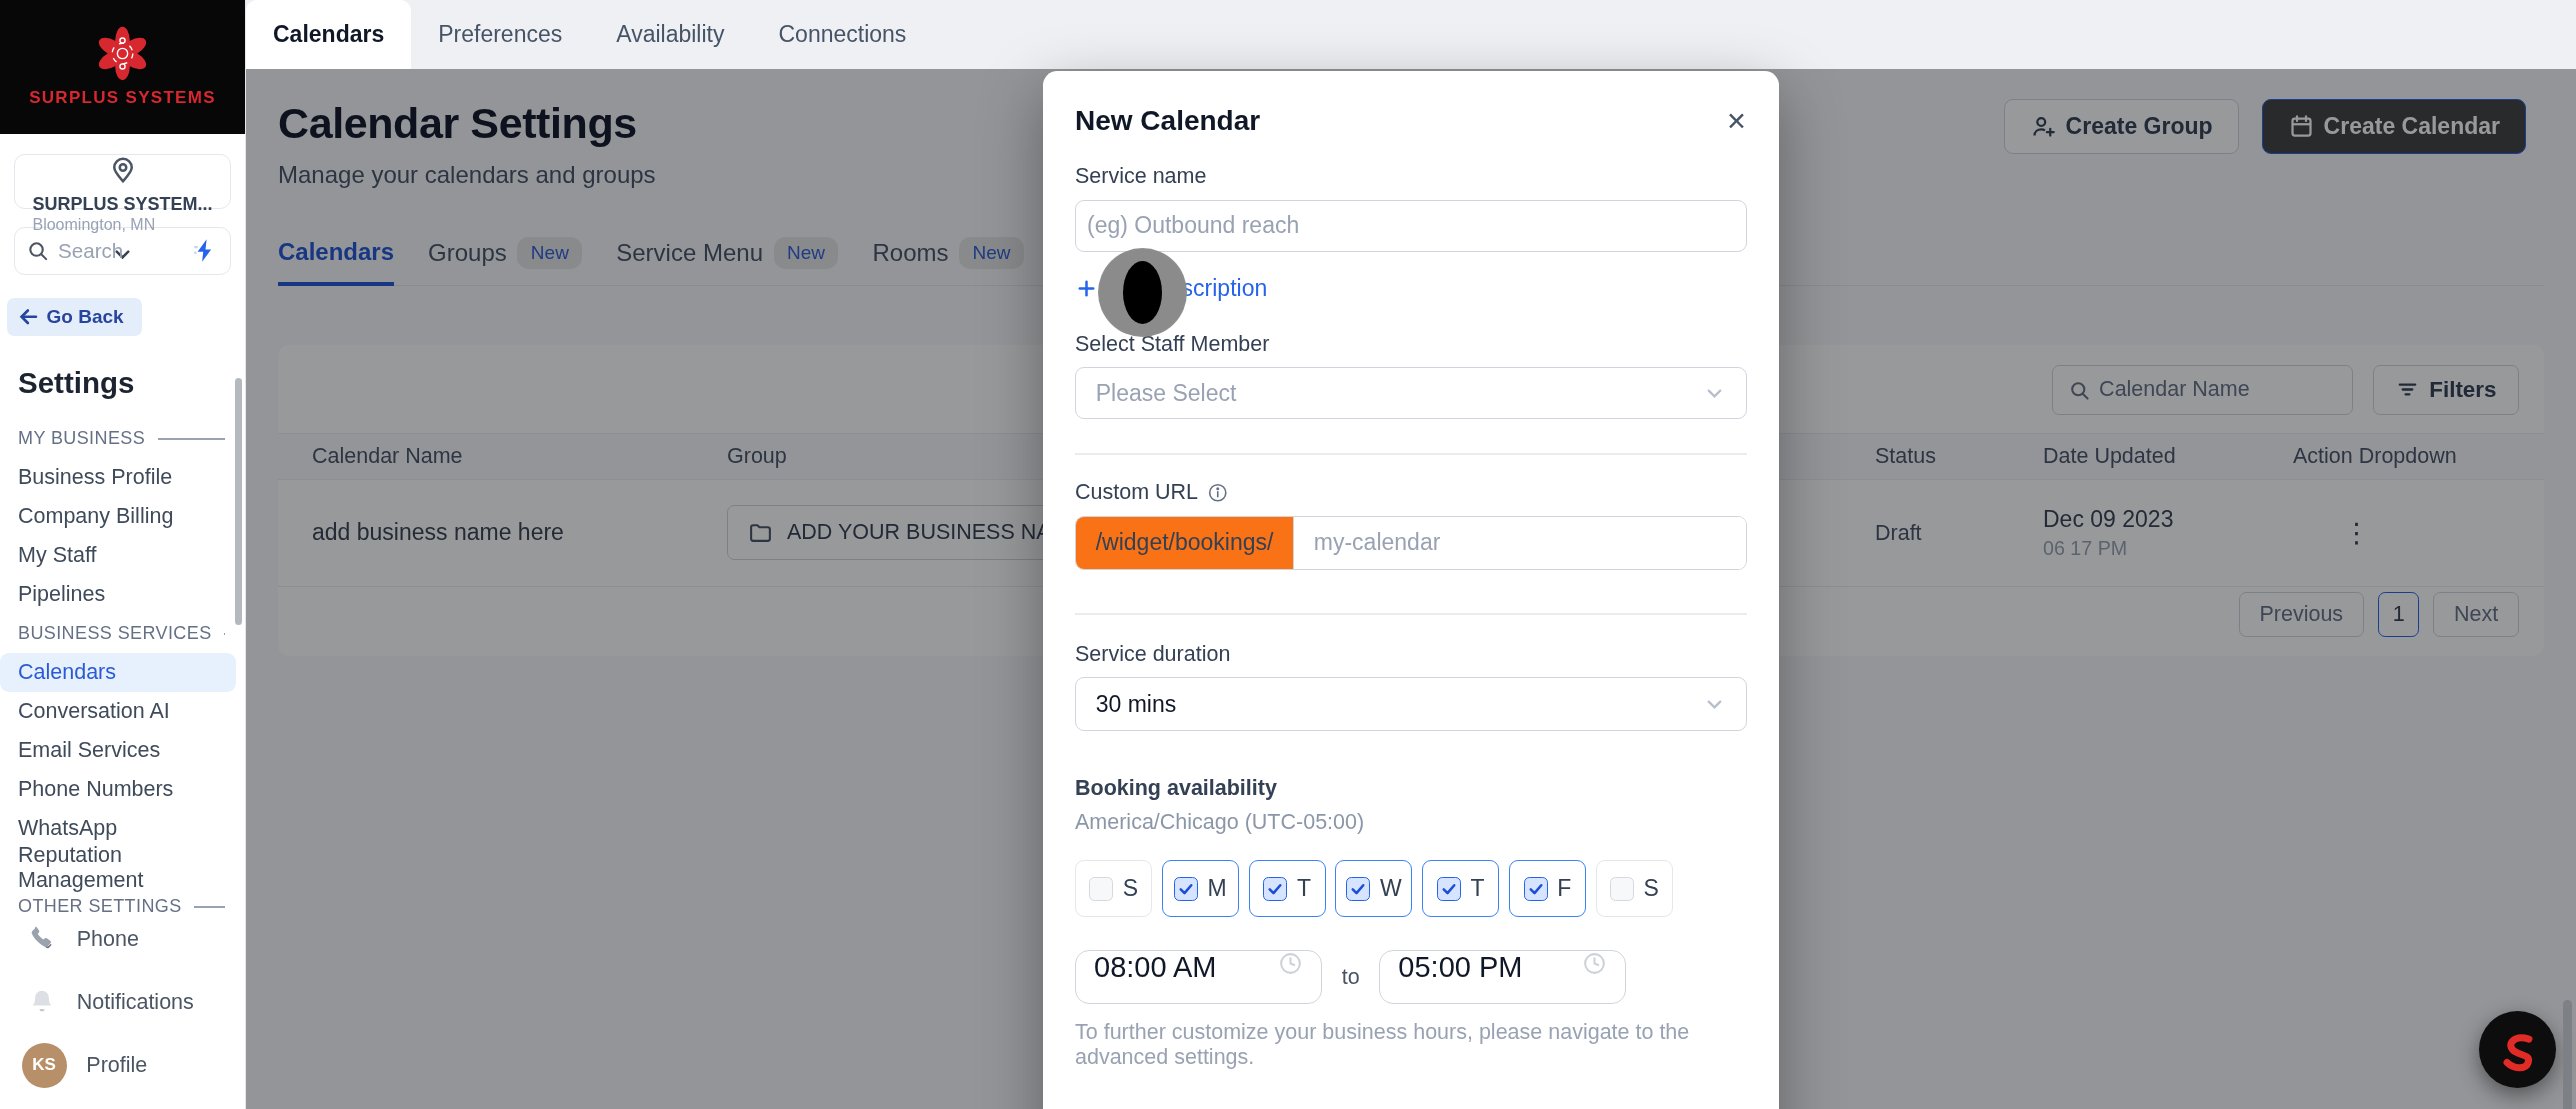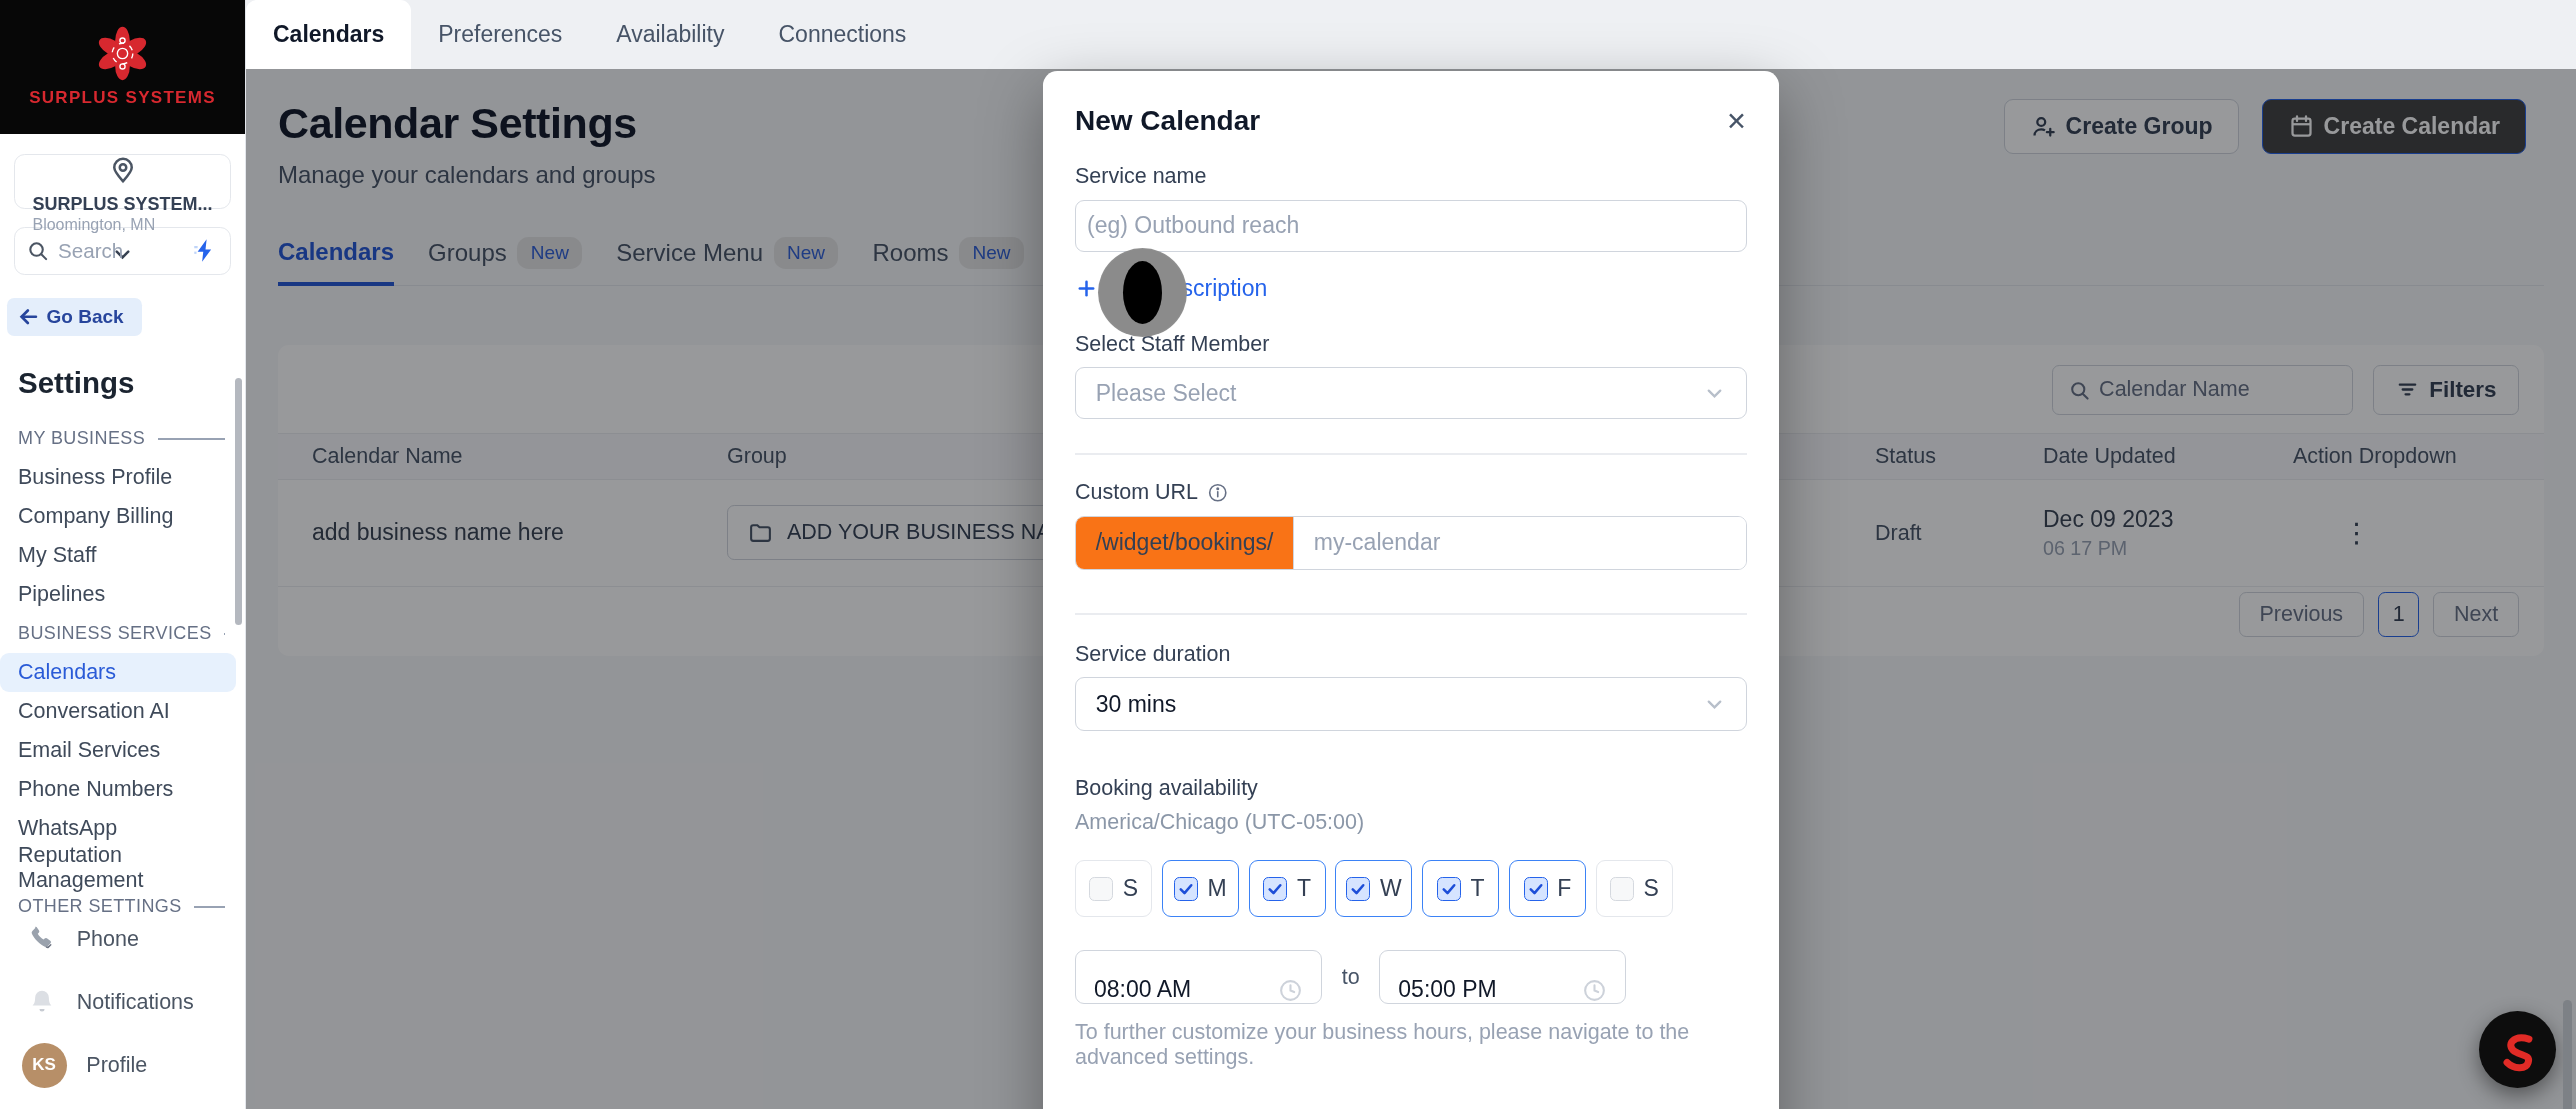--- a/index.html
+++ b/index.html
@@ -79,21 +79,21 @@
   .urlprefix { background:#f97316; border-right:1.8px solid #d0d5dd; display:flex; align-items:center; padding:0 19.7px; font-size:23px; color:#344054; white-space:nowrap; }
   .urlgroup input { border:0; outline:0; flex:1; padding:0 19.7px; font-size:23px; font-family:inherit; color:#101828; min-width:0; }
   .urlgroup input::placeholder { color:#98a2b3; }
   .tz { margin-top:9px; font-size:21.5px; color:#8b97a8; }
   .days { display:flex; gap:9.8px; margin-top:25px; }
   .day { width:77px; height:57px; border:1.8px solid #e4e7ec; border-radius:9px; display:flex; align-items:center; justify-content:center; gap:9.8px; font-size:23px; color:#344054; }
   .day .cb { width:24px; height:24px; border-radius:5.4px; border:1.8px solid #d5d9df; background:#f7f8f9; display:flex; align-items:center; justify-content:center; }
   .day.checked { border-color:#3b82f6; }
   .day.checked .cb { background:#d6e4ff; border-color:#2563eb; }
   .times { display:flex; align-items:center; margin-top:33px; }
-  .timebox { width:247px; height:54px; border:1.8px solid #d0d5dd; border-radius:9px; display:flex; align-items:flex-end; justify-content:space-between; padding:0 18px; font-size:23px; color:#101828; }
+  .timebox { width:247px; height:54px; border:1.8px solid #d0d5dd; border-radius:14px; display:flex; align-items:flex-start; justify-content:space-between; padding:0 18px; font-size:29px; color:#101828; }
   .toword { margin:0 19.7px; font-size:21.5px; color:#475467; }
   .note { margin-top:16px; font-size:21.5px; color:#98a2b3; }
   
   .cursor-ind { position:absolute; left:55px; top:177px; width:89px; height:89px; border-radius:50%;
     background:radial-gradient(circle, #8b8b8b 0 68%, rgba(139,139,139,.3) 100%); display:flex; align-items:center; justify-content:center; z-index:5; }
   .cursor-ind .dot { width:39px; height:63px; border-radius:50%; background:#000; }
   
   .chat-fab { position:absolute; left:2479px; top:1011px; width:77px; height:77px; border-radius:50%; background:#0d0d0d; z-index:60; display:flex; align-items:center; justify-content:center; box-shadow:0 7.2px 21.5px rgba(0,0,0,.45); }
   .page-scroll { position:absolute; right:4.5px; top:1000px; width:9px; height:125px; background:#7d8186; border-radius:5.4px; z-index:60; }
   .icon { flex:none; display:inline-flex; }
@@ -395,21 +395,21 @@
     <div class="flabel" style="margin-top:27px;">Service duration</div>
     <div class="fselect" style="height:54px;">
       <span class="value">30 mins</span>
       <span class="icon">
         <svg width="23" height="23" viewBox="0 0 24 24" fill="none" stroke="#b7bfca" stroke-width="2.4" stroke-linecap="round">
             <polyline points="6 9 12 15 18 9"></polyline>
           </svg>
       </span>
     </div>
 
-    <div class="flabel" style="margin-top:45px;">Booking availability</div>
+    <div class="flabel" style="margin-top:45px;font-weight:bold;">Booking availability</div>
     <div class="tz">America/Chicago (UTC-05:00)</div>
 
     <div class="days">
       <div class="day">
         <span class="cb"></span>
         <span>S</span>
       </div>
       <div class="day checked">
         <span class="cb">
             <svg width="18" height="18" viewBox="0 0 24 24" fill="none" stroke="#1d4ed8" stroke-width="3.4" stroke-linecap="round" stroke-linejoin="round">

